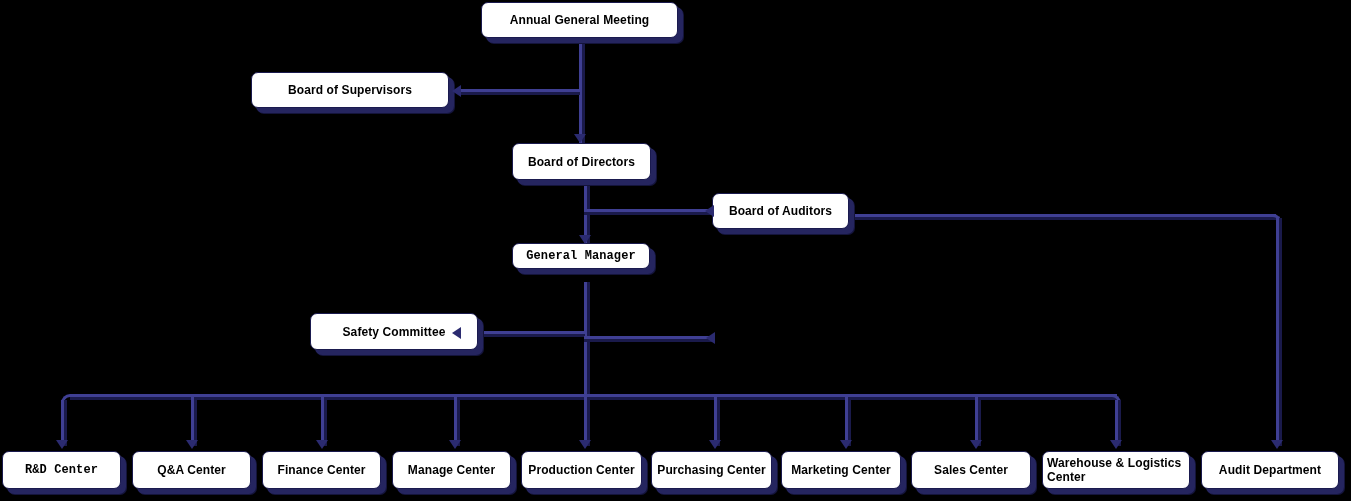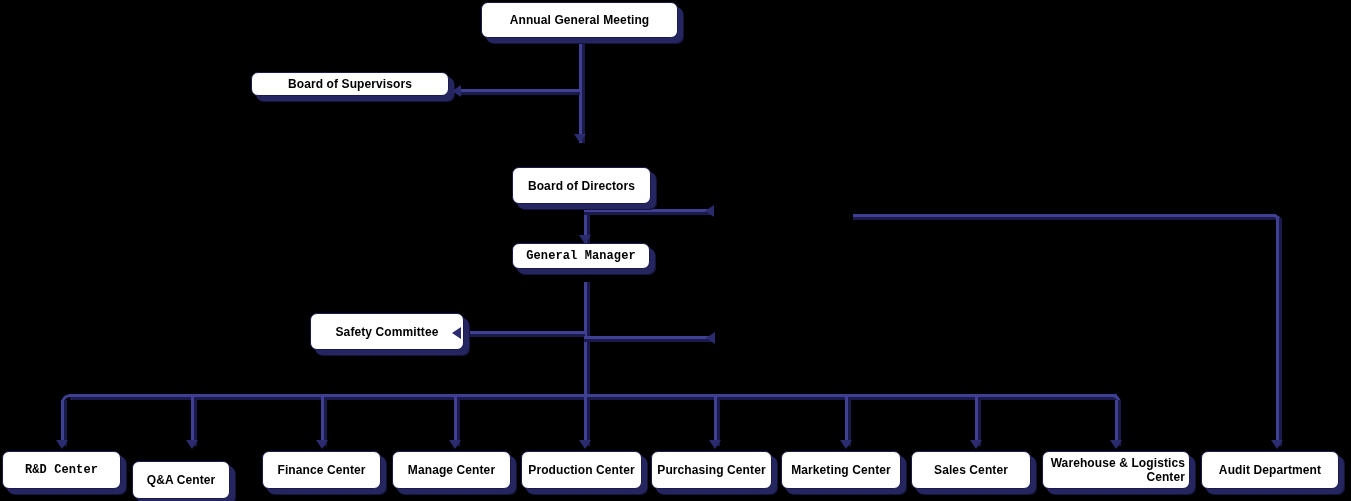--- a/index.html
+++ b/index.html
@@ -18,21 +18,21 @@
     background:#ffffff;
     border:1px solid #1a1a4e;
     border-radius:7px;
     color:#000000;
     font-size:12px;
     font-weight:bold;
     letter-spacing:.1px;
     display:flex;
     align-items:center;
     justify-content:center;
-    text-align:right;
+    text-align:left;
     line-height:14px;
     padding:0 4px;
     z-index:40;
     box-shadow:5px 5px 0 0 #25255f, 6px 6px 0 0 #14143a;
   }
 
   
   .ln{
     position:absolute;
     background:#3f3f93;
@@ -123,33 +123,34 @@
   <div class="arw down" style="left:840px;top:440px;"></div>
 
   <div class="ln v" style="left:975px;top:397px;height:49px;"></div>
   <div class="arw down" style="left:970px;top:440px;"></div>
 
   <div class="ln v" style="left:1115px;top:400px;height:46px;"></div>
   <div class="arw down" style="left:1110px;top:440px;"></div>
 
   <div class="node" style="left:481px;top:2px;width:197px;height:36px;">Annual General Meeting</div>
 
-  <div class="node" style="left:251px;top:72px;width:198px;height:24px;">Board of Supervisors</div>
+  <div class="node" style="left:251px;top:72px;width:198px;height:36px;">Board of Supervisors</div>
 
-  <div class="node" style="left:512px;top:143px;width:139px;height:37px;margin-top:24px;">Board of Directors</div>
+  <div class="node" style="left:512px;top:143px;width:139px;height:37px;">Board of Directors</div>
 
+  <div class="node" style="left:712px;top:193px;width:137px;height:36px;">Board of Auditors</div>
 
   <div class="node" style="left:512px;top:243px;width:138px;height:26px;font-family:Liberation Mono, monospace;">General Manager</div>
 
-  <div class="node" style="left:310px;top:313px;width:154px;height:37px;">Safety Committee</div>
+  <div class="node" style="left:310px;top:313px;width:168px;height:37px;">Safety Committee</div>
 
 
   <div class="node" style="left:2px;top:451px;width:119px;height:38px;font-family:Liberation Mono, monospace;">R&amp;D Center</div>
 
-  <div class="node" style="left:132px;top:451px;width:98px;height:38px;margin-top:10px;">Q&amp;A Center</div>
+  <div class="node" style="left:132px;top:451px;width:119px;height:38px;">Q&amp;A Center</div>
 
   <div class="node" style="left:262px;top:451px;width:119px;height:38px;">Finance Center</div>
 
   <div class="node" style="left:392px;top:451px;width:119px;height:38px;">Manage Center</div>
 
   <div class="node" style="left:521px;top:451px;width:121px;height:38px;">Production Center</div>
 
   <div class="node" style="left:651px;top:451px;width:121px;height:38px;">Purchasing Center</div>
 
   <div class="node" style="left:781px;top:451px;width:120px;height:38px;">Marketing Center</div>

